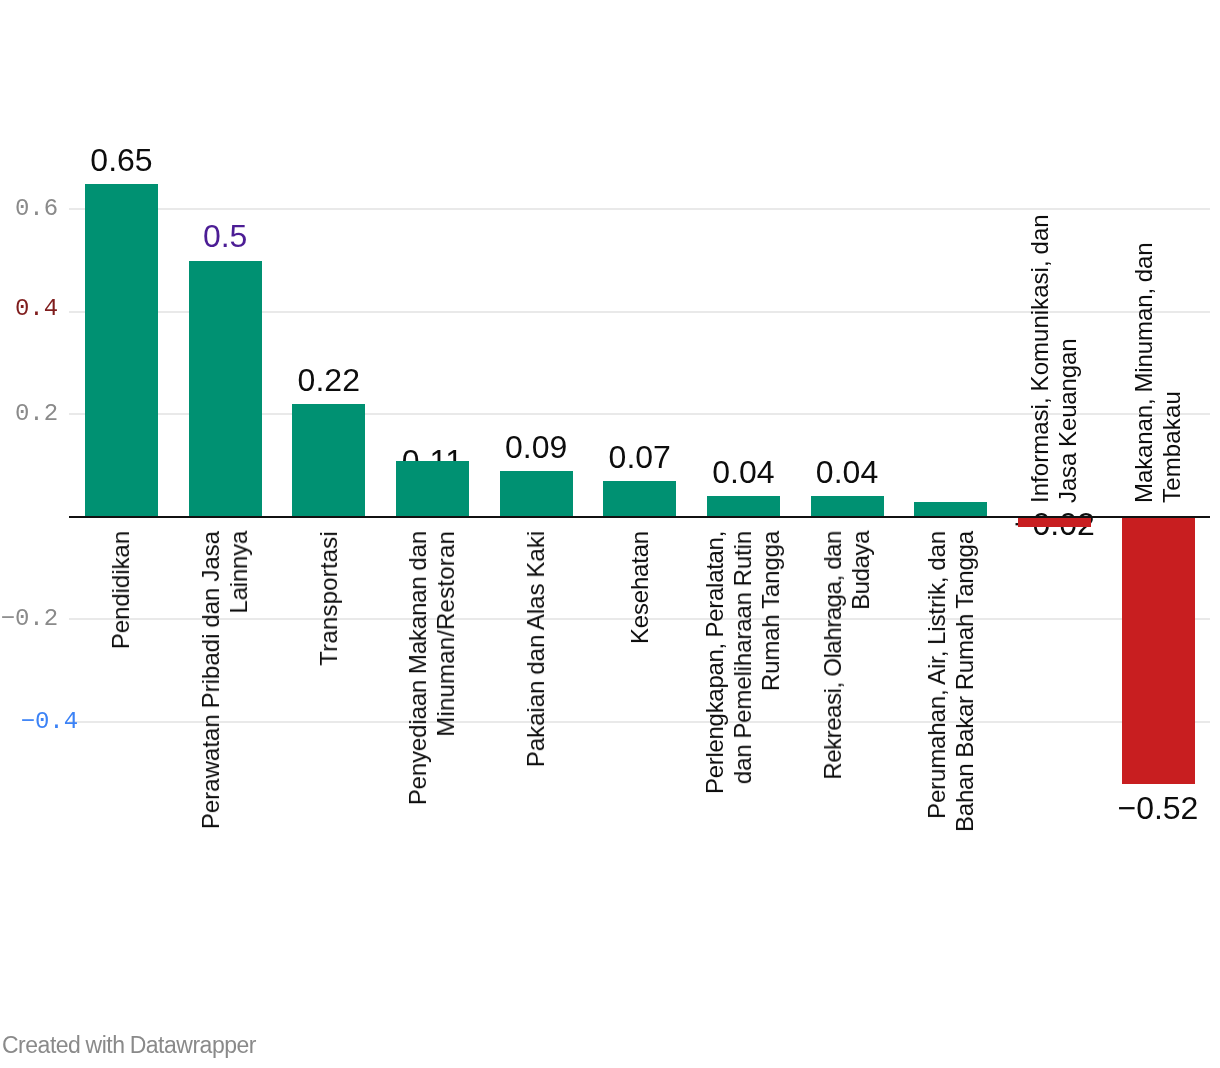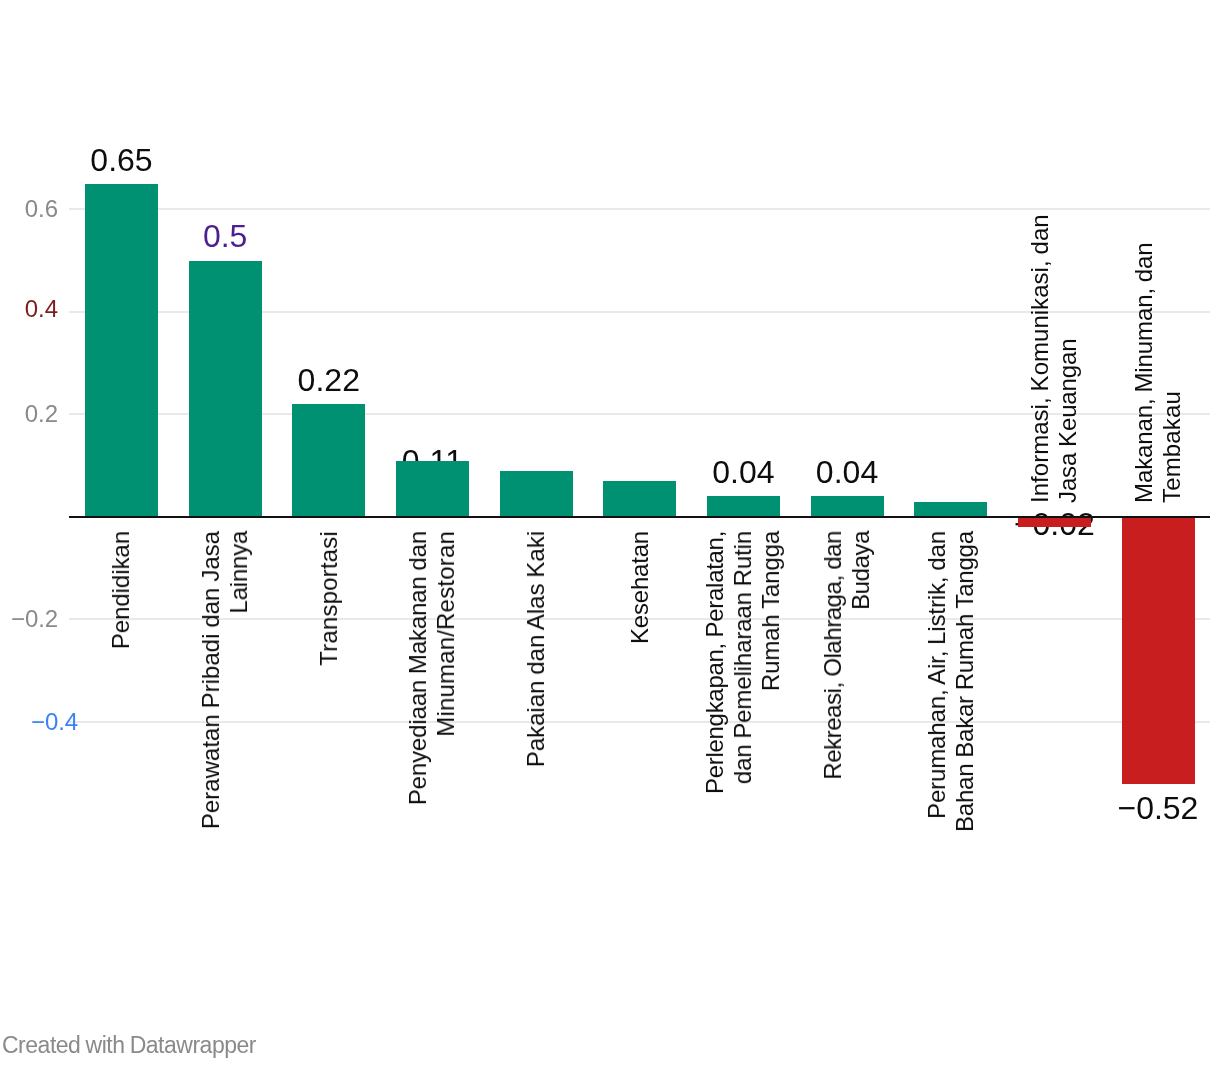--- a/index.html
+++ b/index.html
@@ -2,21 +2,21 @@
 <html><head>
 <meta charset="utf-8">
 <title>Bar chart</title>
 <style>
   html,body{margin:0;padding:0;background:#ffffff;}
   body{width:1220px;height:1068px;overflow:hidden;
        font-family:"Liberation Sans",sans-serif;
        -webkit-font-smoothing:antialiased;}
   #chart{position:relative;width:1220px;height:1068px;background:#ffffff;}
   .gridline{position:absolute;}
-  .ticklabel{position:absolute;font-size:24px;text-align:right;white-space:nowrap;line-height:24px;transform:translateZ(0);}
+  .ticklabel{position:absolute;font-size:24px;text-align:right;white-space:nowrap;line-height:24px;transform:translateZ(0);font-family:Liberation Mono, monospace;}
   .zeroline{position:absolute;z-index:2;}
   .bar{position:absolute;z-index:1;}
   .vallabel{position:absolute;font-size:32px;text-align:center;white-space:nowrap;line-height:24px;transform:translateZ(0);}
   .catlabel{position:absolute;font-size:24px;white-space:nowrap;line-height:28px;
             transform-origin:0 0;}
   .catlabel.endalign{transform:translateZ(0) rotate(-90deg) translate(-100%,0);}
   .catlabel.startalign{transform:translateZ(0) rotate(-90deg);}
   .footer{position:absolute;font-size:23px;white-space:nowrap;line-height:23px;transform:translateZ(0);}
 </style>
 </head>
@@ -45,22 +45,24 @@
   <div class="catlabel endalign" style="left: 197.05px; color: rgb(13, 13, 13); word-spacing: -0.72px; letter-spacing: 0.0042px; top: 530.996px;">Perawatan Pribadi dan Jasa</div>
   <div class="catlabel endalign" style="left: 225.05px; color: rgb(13, 13, 13); word-spacing: -0.72px; letter-spacing: -0.2169px; top: 531.217px;">Lainnya</div>
   <div class="bar" style="left: 292.3px; top: 404.228px; width: 73px; height: 112.772px; background: rgb(0, 145, 114);"></div>
   <div class="vallabel" style="top: 367.928px; width: 240px; color: rgb(13, 13, 13); word-spacing: -0.72px; letter-spacing: 0.0203px; left: 208.81px;">0.22</div>
   <div class="catlabel endalign" style="left: 314.7px; color: rgb(13, 13, 13); word-spacing: -0.72px; letter-spacing: 0.1925px; top: 530.808px;">Transportasi</div>
   <div class="bar" style="left: 395.95px; top: 460.614px; width: 73px; height: 56.386px; background: rgb(0, 145, 114);"></div>
   <div class="vallabel" style="top: 424.314px; width: 240px; color: rgb(13, 13, 13); word-spacing: -0.72px; letter-spacing: 0.4656px; left: 312.683px; margin-top: 25px;">0.11</div>
   <div class="catlabel endalign" style="left: 404.35px; color: rgb(13, 13, 13); word-spacing: -0.72px; letter-spacing: -0.1492px; top: 531.149px;">Penyediaan Makanan dan</div>
   <div class="catlabel endalign" style="left: 432.35px; color: rgb(13, 13, 13); word-spacing: -0.72px; letter-spacing: 0.1846px; top: 530.815px;">Minuman/Restoran</div>
   <div class="bar" style="left: 499.6px; top: 470.866px; width: 73px; height: 46.134px; background: rgb(0, 145, 114);"></div>
+  <div class="vallabel" style="top: 434.566px; width: 240px; color: rgb(13, 13, 13); word-spacing: -0.72px; letter-spacing: 0.0203px; left: 416.11px;">0.09</div>
   <div class="catlabel endalign" style="left: 522px; color: rgb(13, 13, 13); word-spacing: -0.72px; letter-spacing: -0.0229px; top: 531.023px;">Pakaian dan Alas Kaki</div>
   <div class="bar" style="left: 603.25px; top: 481.118px; width: 73px; height: 35.882px; background: rgb(0, 145, 114);"></div>
+  <div class="vallabel" style="top: 444.818px; width: 240px; color: rgb(13, 13, 13); word-spacing: -0.72px; letter-spacing: 0.0203px; left: 519.76px;">0.07</div>
   <div class="catlabel endalign" style="left: 625.65px; color: rgb(13, 13, 13); word-spacing: -0.72px; letter-spacing: -0.1928px; top: 531.193px;">Kesehatan</div>
   <div class="bar" style="left: 706.9px; top: 496.496px; width: 73px; height: 20.504px; background: rgb(0, 145, 114);"></div>
   <div class="vallabel" style="top: 460.196px; width: 240px; color: rgb(13, 13, 13); word-spacing: -0.72px; letter-spacing: 0.0203px; left: 623.41px;">0.04</div>
   <div class="catlabel endalign" style="left: 701.3px; color: rgb(13, 13, 13); word-spacing: -0.72px; letter-spacing: -0.2963px; top: 531.296px;">Perlengkapan, Peralatan,</div>
   <div class="catlabel endalign" style="left: 729.3px; color: rgb(13, 13, 13); word-spacing: -0.72px; letter-spacing: -0.1315px; top: 531.131px;">dan Pemeliharaan Rutin</div>
   <div class="catlabel endalign" style="left: 757.3px; color: rgb(13, 13, 13); word-spacing: -0.72px; letter-spacing: -0.1238px; top: 531.124px;">Rumah Tangga</div>
   <div class="bar" style="left: 810.55px; top: 496.496px; width: 73px; height: 20.504px; background: rgb(0, 145, 114);"></div>
   <div class="vallabel" style="top: 460.196px; width: 240px; color: rgb(13, 13, 13); word-spacing: -0.72px; letter-spacing: 0.0203px; left: 727.06px;">0.04</div>
   <div class="catlabel endalign" style="left: 818.95px; color: rgb(13, 13, 13); word-spacing: -0.72px; letter-spacing: -0.4369px; top: 531.437px;">Rekreasi, Olahraga, dan</div>
   <div class="catlabel endalign" style="left: 846.95px; color: rgb(13, 13, 13); word-spacing: -0.72px; letter-spacing: -0.4277px; top: 531.428px;">Budaya</div>

